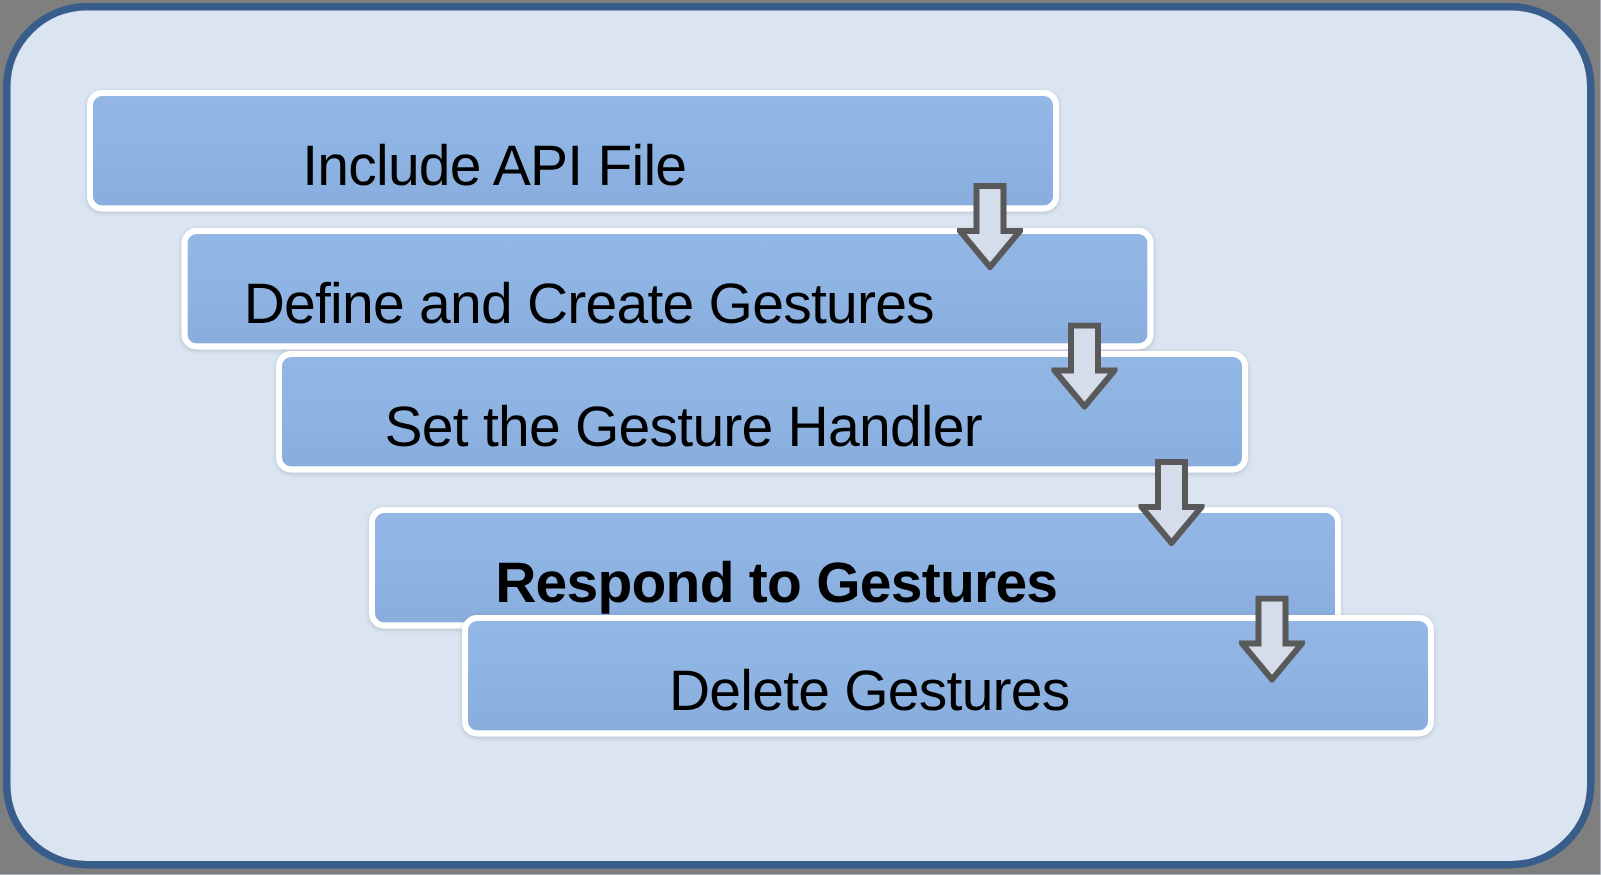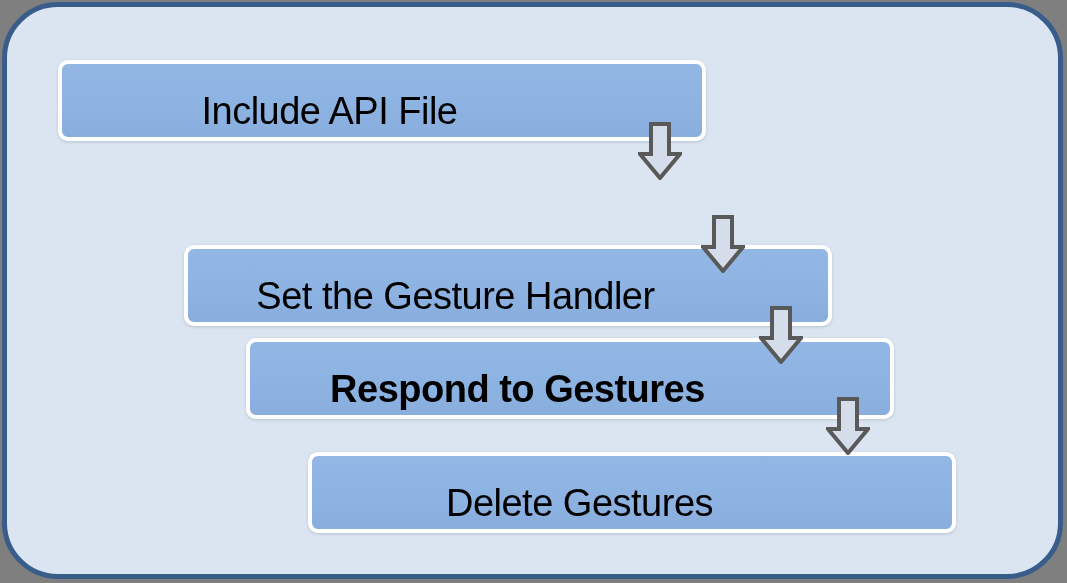--- a/index.html
+++ b/index.html
@@ -42,23 +42,23 @@
   }
   .step-label{
     color:var(--text);
     font-size:38px;
     letter-spacing:-0.5px;
     white-space:nowrap;
     line-height:1;
   }
   .step1{left:58px;  top:60px;}
   .step2{left:121px; top:152px;}
-  .step3{left:184px; top:245px;}
+  .step3{left:184px; top:234px;}
   .step4{left:246px; top:338px;font-weight:bold;}
-  .step5{left:308px; top:452px;}
+  .step5{left:308px; top:410px;}
 
   .arrow{
     position:absolute;
     width:44px; height:58px;
   }
   .arrow svg{display:block; width:100%; height:100%;}
   .arrow1{left:638px; top:122px;}
   .arrow2{left:701px; top:215px;}
   .arrow3{left:759px; top:306px;}
   .arrow4{left:826px; top:397px;}
@@ -73,20 +73,23 @@
 <body>
 
 <div class="panel"></div>
 
 <div class="stage">
 
   <div class="step step1">
     <span class="step-label">Include API File</span>
   </div>
 
+  <div class="step step2">
+    <span class="step-label">Define and Create Gestures</span>
+  </div>
 
   <div class="step step3">
     <span class="step-label">Set the Gesture Handler</span>
   </div>
 
   <div class="step step4">
     <span class="step-label">Respond to Gestures</span>
   </div>
 
   <div class="step step5">

